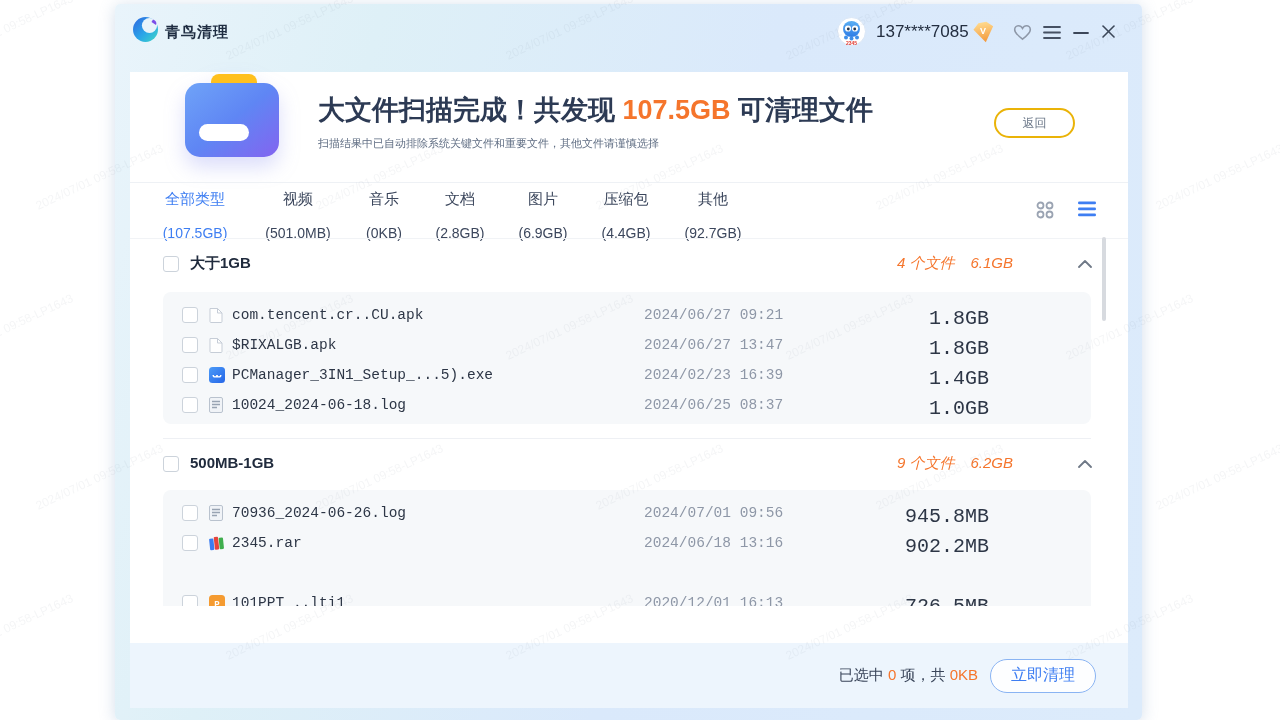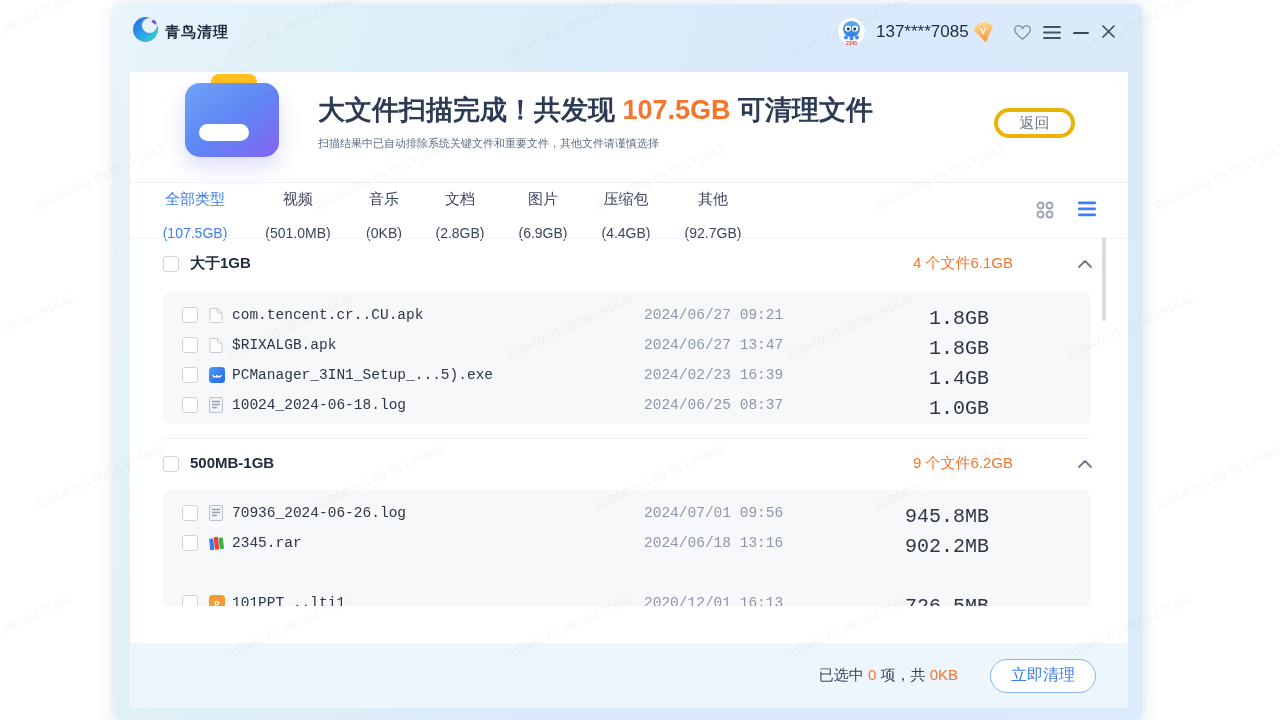--- a/index.html
+++ b/index.html
@@ -19,51 +19,51 @@
   .menu{left:928px;top:21px;}
   .minb{left:958px;top:21px;}
   .closeb{left:986px;top:20px;}
   .tb-ic{cursor:pointer;line-height:0;}
   
   .panel{left:15px;top:68px;width:998px;height:571px;background:#ffffff;}
   .scan-folder{left:55px;top:2px;width:94px;height:84px;filter:drop-shadow(0 10px 10px rgba(110,120,235,.25));line-height:0;}
   .scan-title{left:188px;top:20px;font-size:27px;font-weight:700;color:#2c3a54;white-space:nowrap;}
   .scan-title .hl{color:#f5752c;}
   .scan-sub{left:188px;top:64px;font-size:11px;color:#5f6d83;white-space:nowrap;}
-  .back-btn{left:864px;top:36px;width:81px;height:30px;border:4px solid #eab308;border-radius:16px;
-            background:transparent;color:#6b7788;font-size:15px;font-family:inherit;cursor:pointer;}
+  .back-btn{left:864px;top:36px;width:81px;height:30px;border:2px solid #eab308;border-radius:16px;
+            background:transparent;color:#6b7788;font-size:12px;font-family:inherit;cursor:pointer;}
   .divider{height:1px;background:#eef1f5;left:0;width:998px;}
   .d1{top:110px;}
   .d2{top:166px;background:#f1f3f6;}
   .tab{position:absolute;top:118px;transform:translateX(-50%);text-align:center;cursor:pointer;white-space:nowrap;}
   .tab .t-label{font-size:15px;color:#3b465c;}
   .tab .t-size{font-size:14px;color:#3b465c;margin-top:16px;}
   .tab.active .t-label,.tab.active .t-size{color:#3e7ef2;}
   .grid-ic{left:906px;top:129px;cursor:pointer;line-height:0;}
   .list-ic{left:948px;top:129px;cursor:pointer;line-height:0;}
   .viewport{left:0;top:168px;width:998px;height:366px;overflow:hidden;}
   .scroll-thumb{left:972px;top:165px;width:4px;height:84px;background:#d7dadf;border-radius:2px;cursor:pointer;}
   
   .sec-header{position:absolute;left:0;width:998px;height:48px;}
   .cb{position:absolute;width:14px;height:14px;border:1px solid #ccd3db;border-radius:3px;background:#fff;cursor:pointer;}
   .sec-header .cb{left:33px;top:16px;}
   .sec-label{position:absolute;left:60px;top:14px;font-size:15px;font-weight:700;color:#202b3d;}
-  .sec-right{position:absolute;right:115px;top:14px;display:flex;font-size:15px;color:#f5752c;white-space:nowrap;}
+  .sec-right{position:absolute;right:115px;top:14px;display:flex;gap:16px;font-size:15px;color:#f5752c;white-space:nowrap;font-style:italic;}
   .sec-chevron{position:absolute;right:36px;top:20px;line-height:0;cursor:pointer;}
   .file-group{position:absolute;left:33px;width:928px;background:#f6f8fa;border-radius:8px;}
   .file-row{position:absolute;left:4px;width:100%;height:30px;font-family:Liberation Mono, monospace;}
   .file-row .cb{left:15px;top:7px;}
   .f-icon{position:absolute;left:42px;top:7px;line-height:0;}
   .f-name{position:absolute;left:65px;top:7px;font-size:14.5px;color:#2d3646;white-space:nowrap;}
   .f-date{position:absolute;left:432px;top:7px;font-size:14.5px;color:#8e97a7;white-space:nowrap;margin-left:45px;}
   .f-size{position:absolute;right:106px;top:7px;font-size:20px;color:#2d3646;white-space:nowrap;}
   .vp-divider{position:absolute;left:33px;width:928px;height:1px;background:#eef0f4;}
   
   .footer{left:15px;top:639px;width:998px;height:65px;background:#edf5fd;display:flex;align-items:center;
-          justify-content:flex-end;gap:32px;padding-right:32px;box-sizing:border-box;}
+          justify-content:flex-end;gap:12px;padding-right:32px;box-sizing:border-box;}
   .sel-text{font-size:15px;color:#3a455a;white-space:nowrap;}
   .sel-text .org{color:#f5752c;}
   .clean-btn{width:106px;height:34px;border:1px solid #8ab4f3;border-radius:18px;background:#fdfeff;
              color:#3e7ef2;font-size:16px;font-family:inherit;cursor:pointer;}
   
   .wm{position:absolute;left:0;top:0;width:1280px;height:720px;pointer-events:none;overflow:hidden;z-index:60;}
   .wm-item{position:absolute;transform:rotate(-25deg);font-size:12px;color:#3a4a60;opacity:0.05;white-space:nowrap;}
 </style>
 </head>
 <body>

